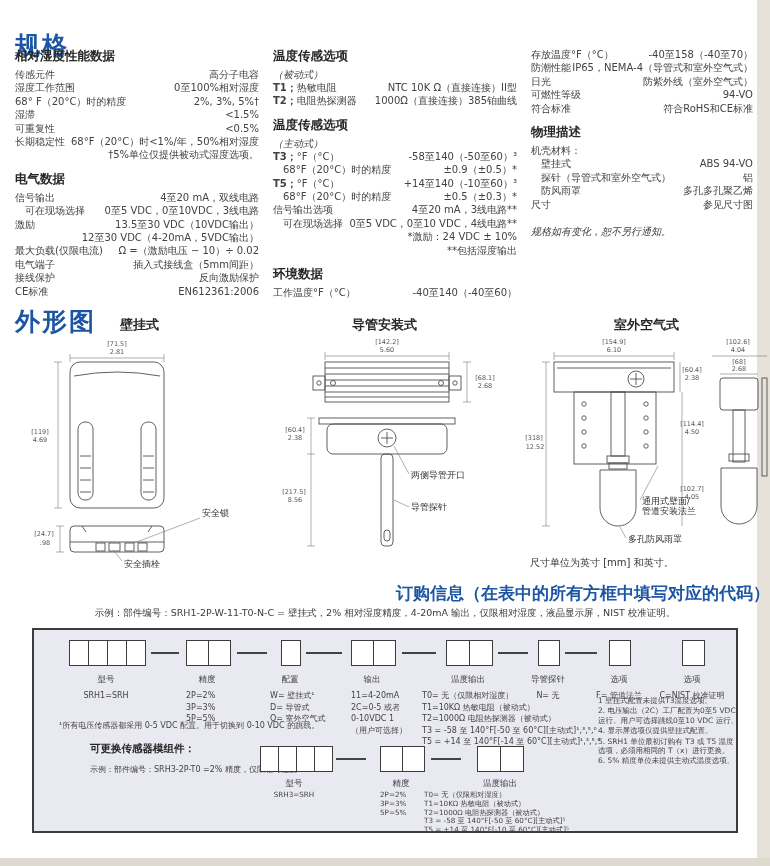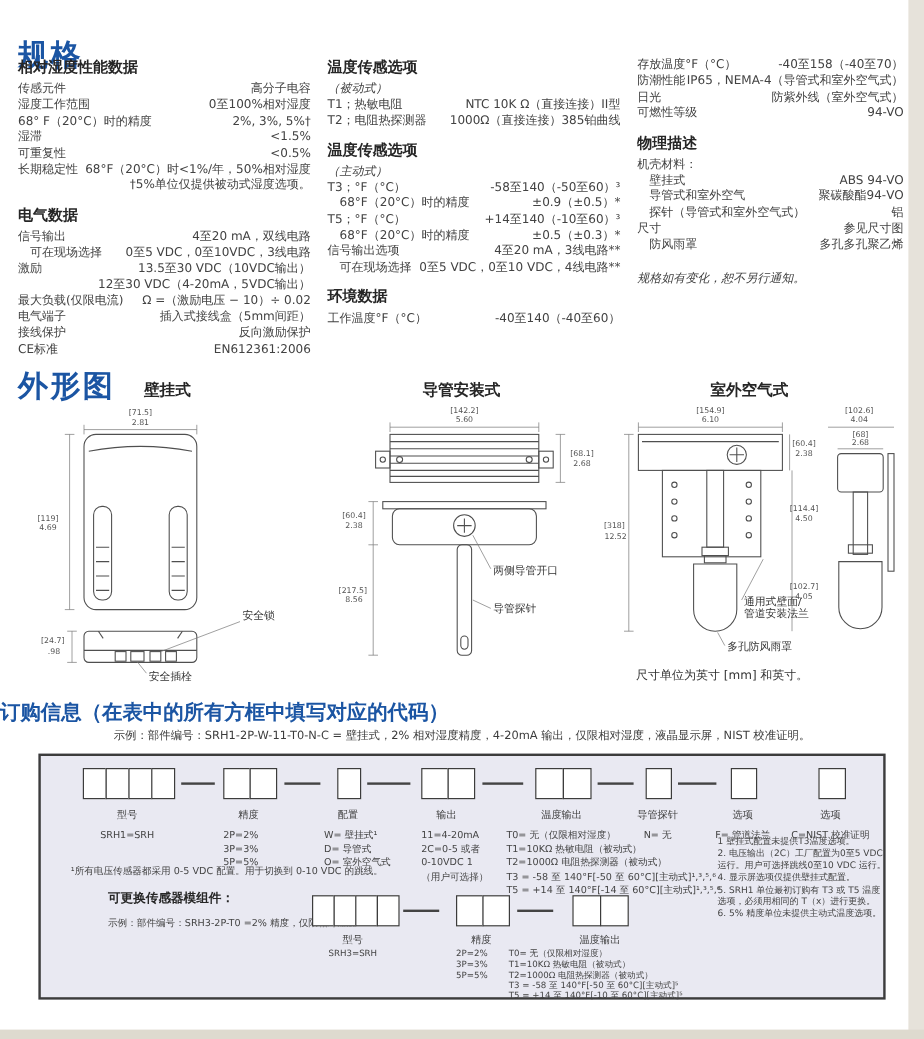--- a/index.html
+++ b/index.html
@@ -21,38 +21,38 @@
   .scol{box-sizing:border-box;}
   .scol1{width:258px;padding-right:14px;}
   .scol2{width:258px;padding-right:14px;}
   .scol3{width:222px;}
   .shead{font-size:12.5px;font-weight:bold;color:#262626;margin:9px 0 3px 0;}
   .shead.first{margin-top:0;}
   .ssub{font-size:10px;color:#424242;line-height:13px;font-style:italic;}
   .srow{display:flex;justify-content:space-between;font-size:10px;line-height:13.4px;color:#424242;}
   .srow .l{white-space:pre;}
   .srow .v{text-align:right;}
-  .srow .b{font-weight:normal;white-space:pre;}
+  .srow .b{font-weight:bold;white-space:pre;}
   .snote{font-size:10px;line-height:13.4px;color:#424242;text-align:right;}
   .sdisc{font-size:10px;font-style:italic;color:#424242;margin-top:14px;}
 
   
   .draw-row{position:absolute;left:12px;top:316px;width:735px;display:flex;}
   .panel{box-sizing:border-box;}
   .panel .ptitle{text-align:center;font-size:13px;font-weight:bold;color:#262626;margin-bottom:2px;}
-  .p1{width:255px;} .p2{width:235px;} .p3{width:245px;}
+  .p1{width:255px;} .p2{width:235px;} .p3{width:245px;margin-left:22px;}
   svg{display:block;}
   svg .ln{stroke:#4f4f4f;stroke-width:0.9;fill:none;}
   svg .dl{stroke:#7a7a7a;stroke-width:0.6;fill:none;}
   svg .dim{font-size:6.5px;fill:#555;}
   svg .co{font-size:9px;fill:#333;}
   .units-note{position:absolute;left:530px;top:556px;font-size:10px;color:#333;}
 
   
-  .ord-title{position:absolute;left:0;top:582px;width:770px;text-align:left;
+  .ord-title{position:absolute;left:0;top:582px;width:770px;text-align:right;
     font-size:17px;font-weight:bold;color:#1b55a3;}
   .ord-example{position:absolute;left:0;top:607px;width:770px;text-align:center;
     font-size:9.5px;color:#3c3c3c;}
   .ord-box{position:absolute;left:32px;top:628px;width:706px;height:205px;
     background:#e9e9f2;border:2px solid #3c3c3c;box-sizing:border-box;}
   .bxg{position:absolute;top:10px;display:flex;}
   .bx{width:18px;height:24px;background:#fff;border:1px solid #3c3c3c;margin-right:-1px;}
   .dash{position:absolute;top:22px;border-top:2px solid #444;}
   .ord-label{position:absolute;top:44px;transform:translateX(-50%);
     font-size:8.5px;color:#3e3e3e;white-space:nowrap;}
@@ -206,20 +206,25 @@
         <div class="srow">
           <span class="l"><b class="b"></b><span>信号输出选项</span></span>
           <span class="v">4至20 mA，3线电路**</span>
         </div>
 
         <div class="srow">
           <span class="l"><b class="b"></b><span>　可在现场选择</span></span>
           <span class="v">0至5 VDC，0至10 VDC，4线电路**</span>
         </div>
       </div>
+    <div>
+
+    <div class="snote">*激励：24 VDC ± 10%</div>
+        <div class="snote">**包括湿度输出</div>
+      </div>
 
     <div class="shead">环境数据</div>
     <div>
 
         <div class="srow">
           <span class="l">工作温度°F（°C）</span>
           <span class="v">-40至140（-40至60）</span>
         </div>
       </div>
   </div>
@@ -240,53 +245,53 @@
         <div class="srow">
           <span class="l">日光</span>
           <span class="v">防紫外线（室外空气式）</span>
         </div>
 
         <div class="srow">
           <span class="l">可燃性等级</span>
           <span class="v">94-VO</span>
         </div>
 
+        <div class="srow">
+          <span class="l">符合标准</span>
+          <span class="v">符合RoHS和CE标准</span>
+        </div>
       </div>
 
     <div class="shead">物理描述</div>
     <div>
 
         <div class="srow">
           <span class="l">机壳材料：</span>
           <span class="v"></span>
         </div>
 
         <div class="srow">
           <span class="l">　壁挂式</span>
           <span class="v">ABS 94-VO</span>
         </div>
 
-        <div class="srow">
-          <span class="l">　导管式和室外空气</span>
-          <span class="v">聚碳酸酯94-VO</span>
-        </div>
 
         <div class="srow">
           <span class="l">　探针（导管式和室外空气式）</span>
           <span class="v">铝</span>
         </div>
 
         <div class="srow">
+          <span class="l">　防风雨罩</span>
+          <span class="v">多孔多孔聚乙烯</span>
+        </div>
+
+        <div class="srow">
           <span class="l">尺寸</span>
           <span class="v">参见尺寸图</span>
-        </div>
-
-        <div class="srow">
-          <span class="l">　防风雨罩</span>
-          <span class="v">多孔多孔聚乙烯</span>
         </div>
       </div>
 
     <div class="sdisc">规格如有变化，恕不另行通知。</div>
   </div>
 </div>
 
 <h1 class="big-title" id="outline-title">外形图</h1>
 
 <div class="draw-row">

